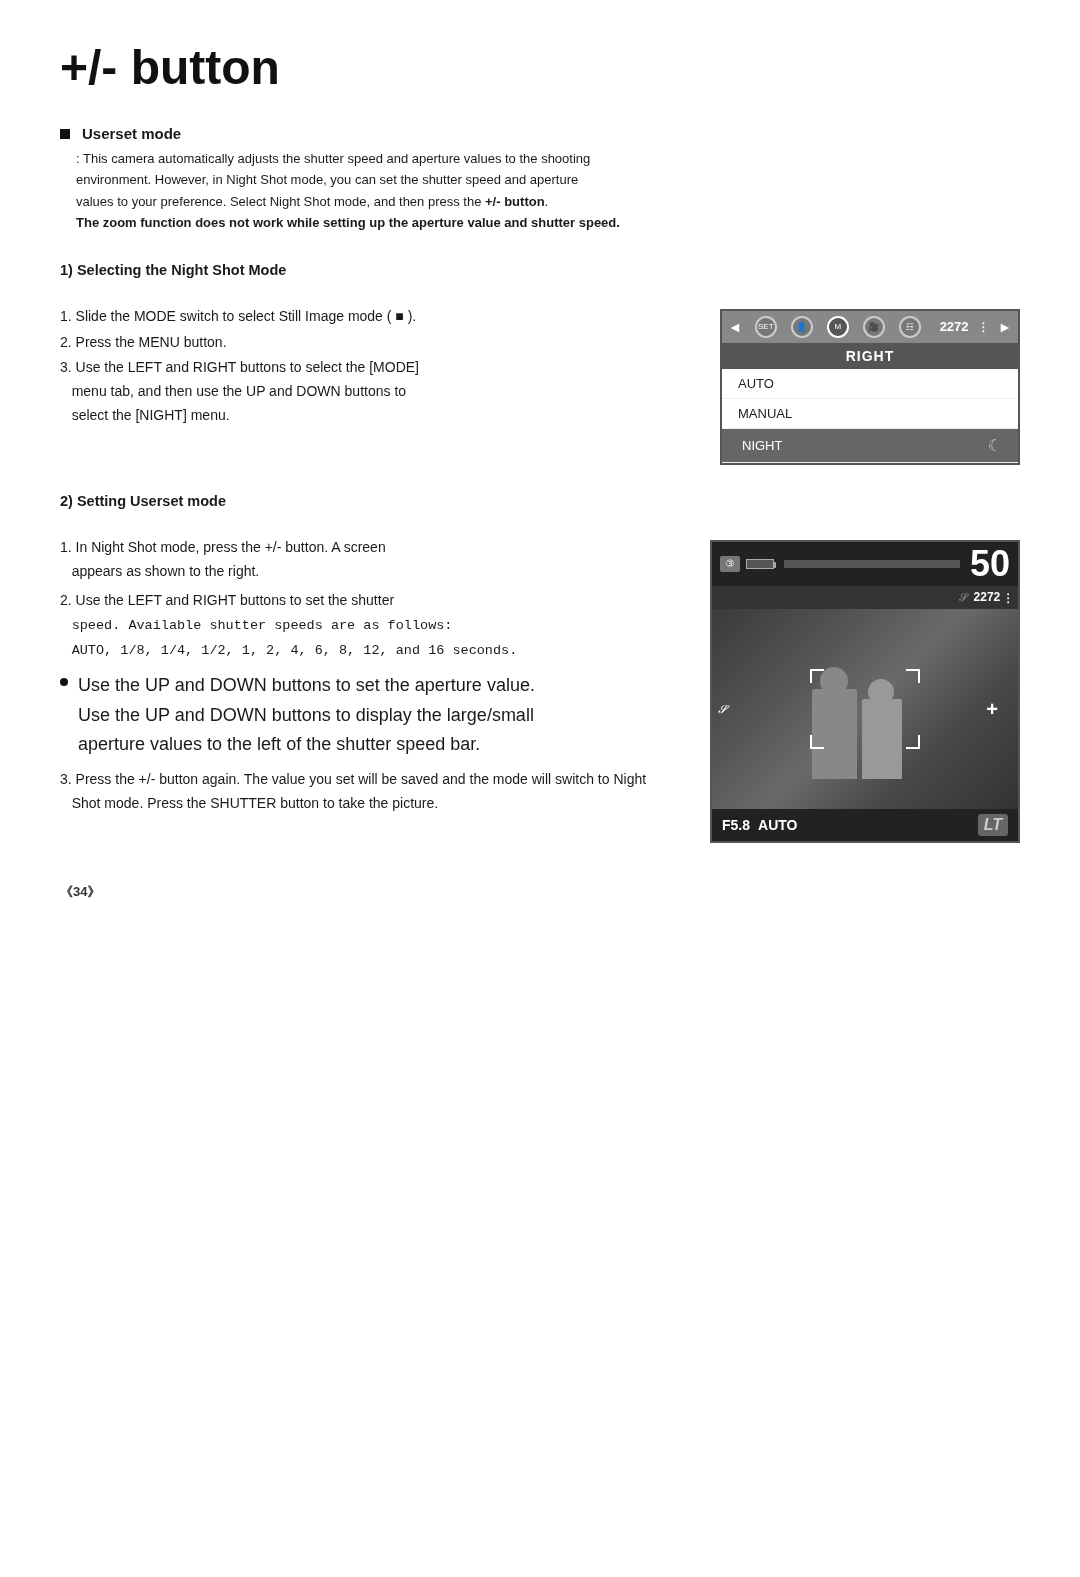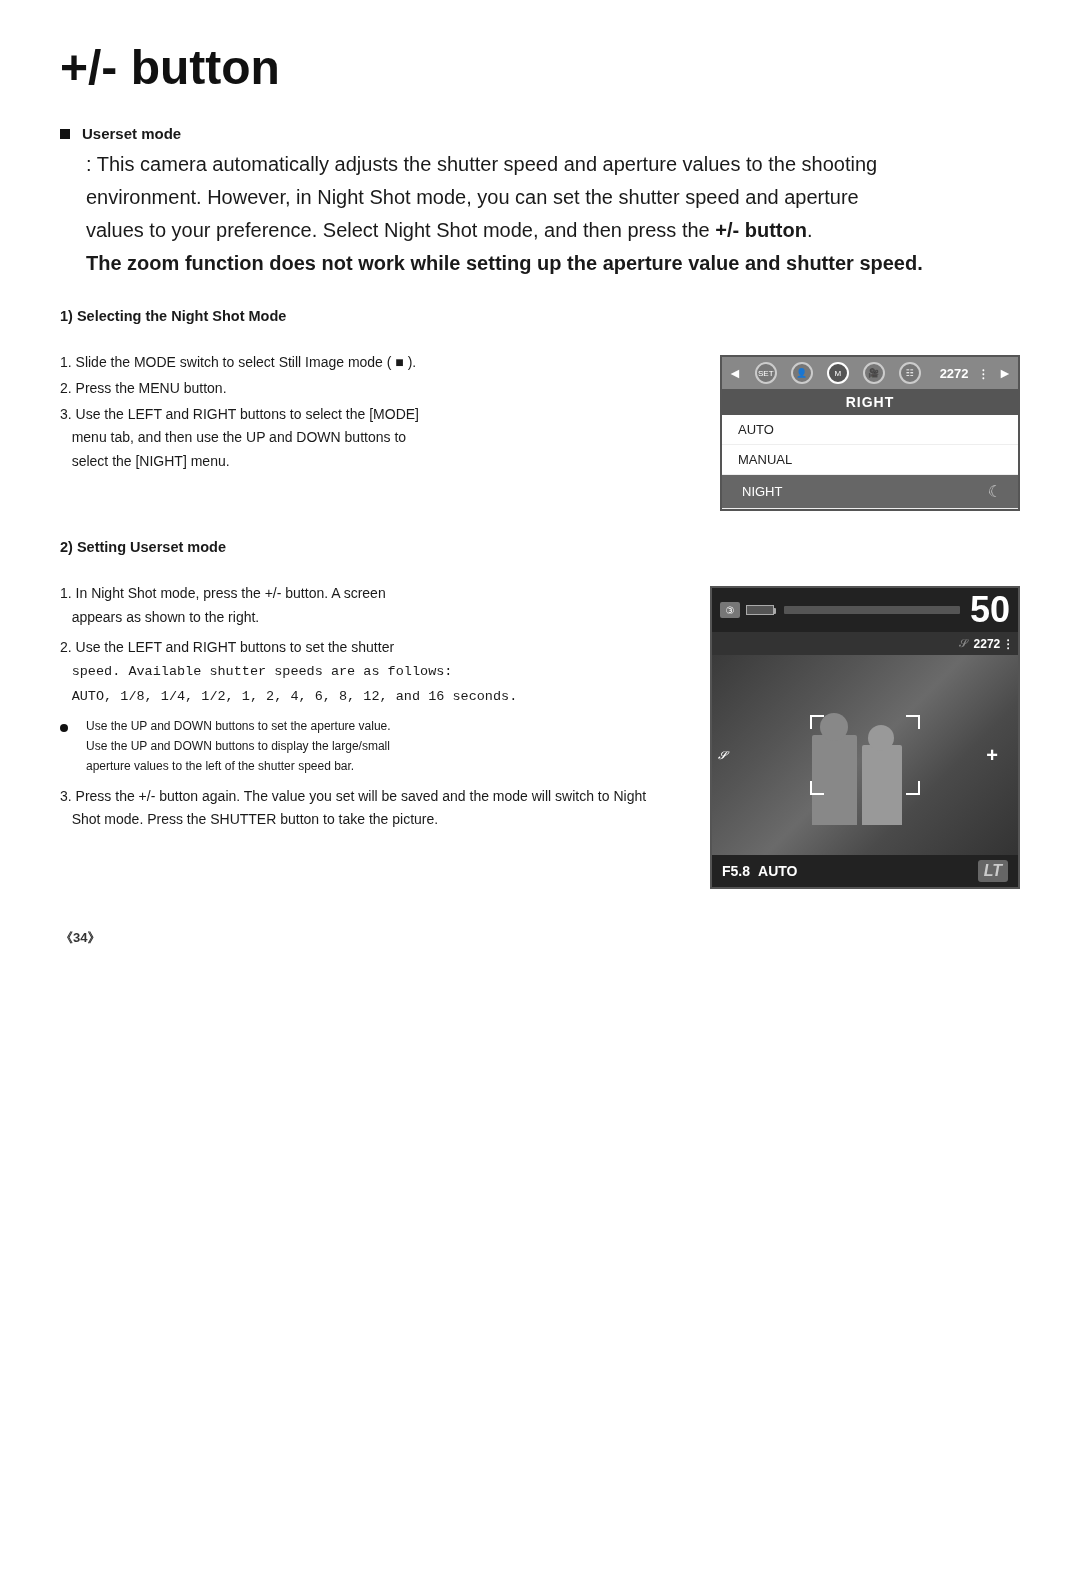--- a/index.html
+++ b/index.html
@@ -36,23 +36,23 @@
       background: #111;
       margin-right: 4px;
       flex-shrink: 0;
     }
 
     .section-block {
       margin-bottom: 28px;
     }
 
     .description-text {
-      font-size: 20px;
+      font-size: 13px;
       line-height: 1.65;
-      margin-left: 26px;
+      margin-left: 16px;
       margin-bottom: 8px;
     }
 
     .description-text strong {
       font-weight: bold;
     }
 
     .numbered-section {
       margin-bottom: 28px;
     }
@@ -87,22 +87,22 @@
       border-radius: 50%;
       background: #111;
       margin-right: 6px;
       vertical-align: middle;
       flex-shrink: 0;
     }
 
     .bullet-item {
       display: flex;
       align-items: flex-start;
-      gap: 12px;
-      font-size: 12px;
+      gap: 4px;
+      font-size: 18px;
       line-height: 1.65;
       margin-bottom: 4px;
     }
 
     .bullet-item .circle-bullet {
       margin-top: 7px;
       flex-shrink: 0;
     }
 
     

